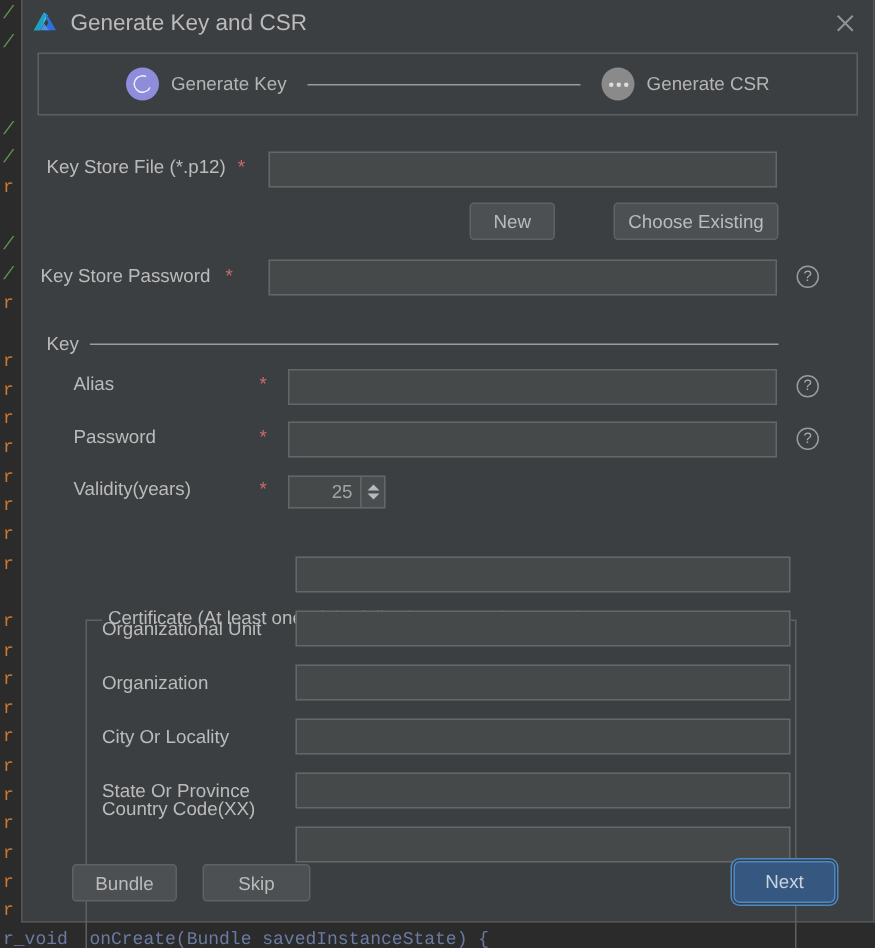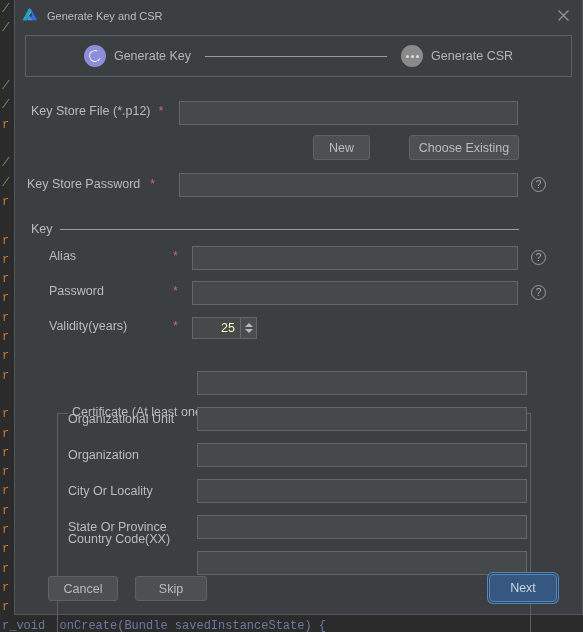--- a/index.html
+++ b/index.html
@@ -51,21 +51,21 @@
   
   #titlebar {
     height: 31px;
     display: flex;
     align-items: center;
     padding: 0 0 0 4px;
     flex: none;
   }
   #app-icon { width: 22px; height: 22px; flex: none; margin-right: 6px; }
   #dialog-title {
-    font-size: 11px;
+    font-size: 15px;
     color: #bbbbbb;
     flex: 1;
   }
   #close-btn {
     width: 38px; height: 31px;
     display: flex; align-items: center; justify-content: center;
     cursor: pointer;
   }
   #close-btn svg { opacity: .75; }
 
@@ -146,21 +146,21 @@
   }
   .section-head .rule { height: 1px; background: #9b9b9b; }
 
   
   .spinner { display: flex; align-items: center; }
   .spin-val {
     background: #45494a;
     border: 1px solid #646769;
     border-right: none;
     width: 48px; height: 22px;
-    color: #fef9c3;
+    color: #a3a3a3;
     font-size: 12.5px;
     text-align: right;
     padding-right: 5px;
     line-height: 20px;
     font-family: "Liberation Sans", sans-serif;
   }
   .spin-btns {
     width: 17px; height: 22px;
     background: #4a4d4f;
     border: 1px solid #646769;
@@ -365,19 +365,19 @@
       <span class="lbl">State Or Province</span>
     </div>
     <input class="field" type="text" style="left: 182px; top: 438px; width: 330px; position: absolute; color: rgb(187, 187, 187); font-size: 12.5px; padding: 0px 5px; font-family: &quot;Liberation Sans&quot;, sans-serif; outline: none;" value="">
 
     <div class="row" style="left:53px; top:455px;">
       <span class="lbl">Country Code(XX)</span>
     </div>
     <input class="field" type="text" style="left: 182px; top: 474px; width: 330px; position: absolute; color: rgb(187, 187, 187); font-size: 12.5px; padding: 0px 5px; font-family: &quot;Liberation Sans&quot;, sans-serif; outline: none;" value="">
 
     <div id="footer">
-      <div class="btn" id="btn-cancel">Cancel</div>
+      <div class="btn" id="btn-cancel">Bundle</div>
       <div class="btn" id="btn-skip">Skip</div>
       <div id="btn-next">Next</div>
     </div>
 
   </div>
 </div>
 
 </body></html>

